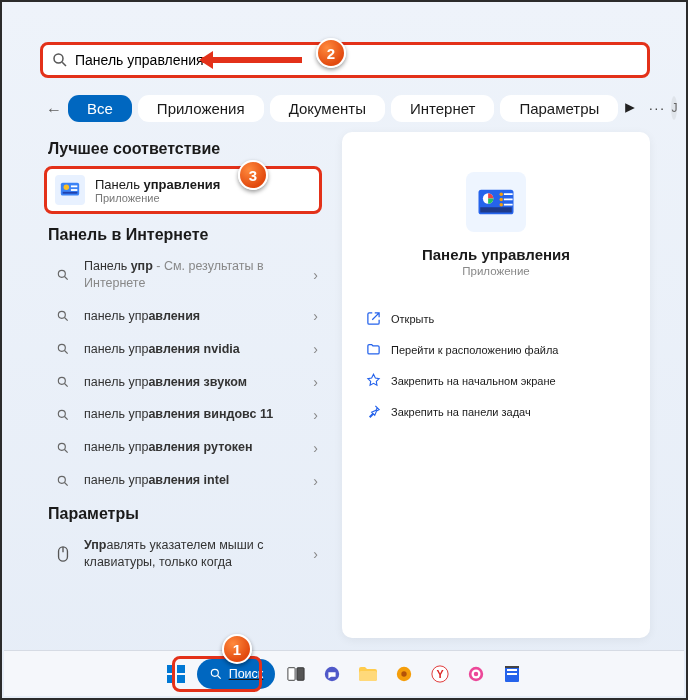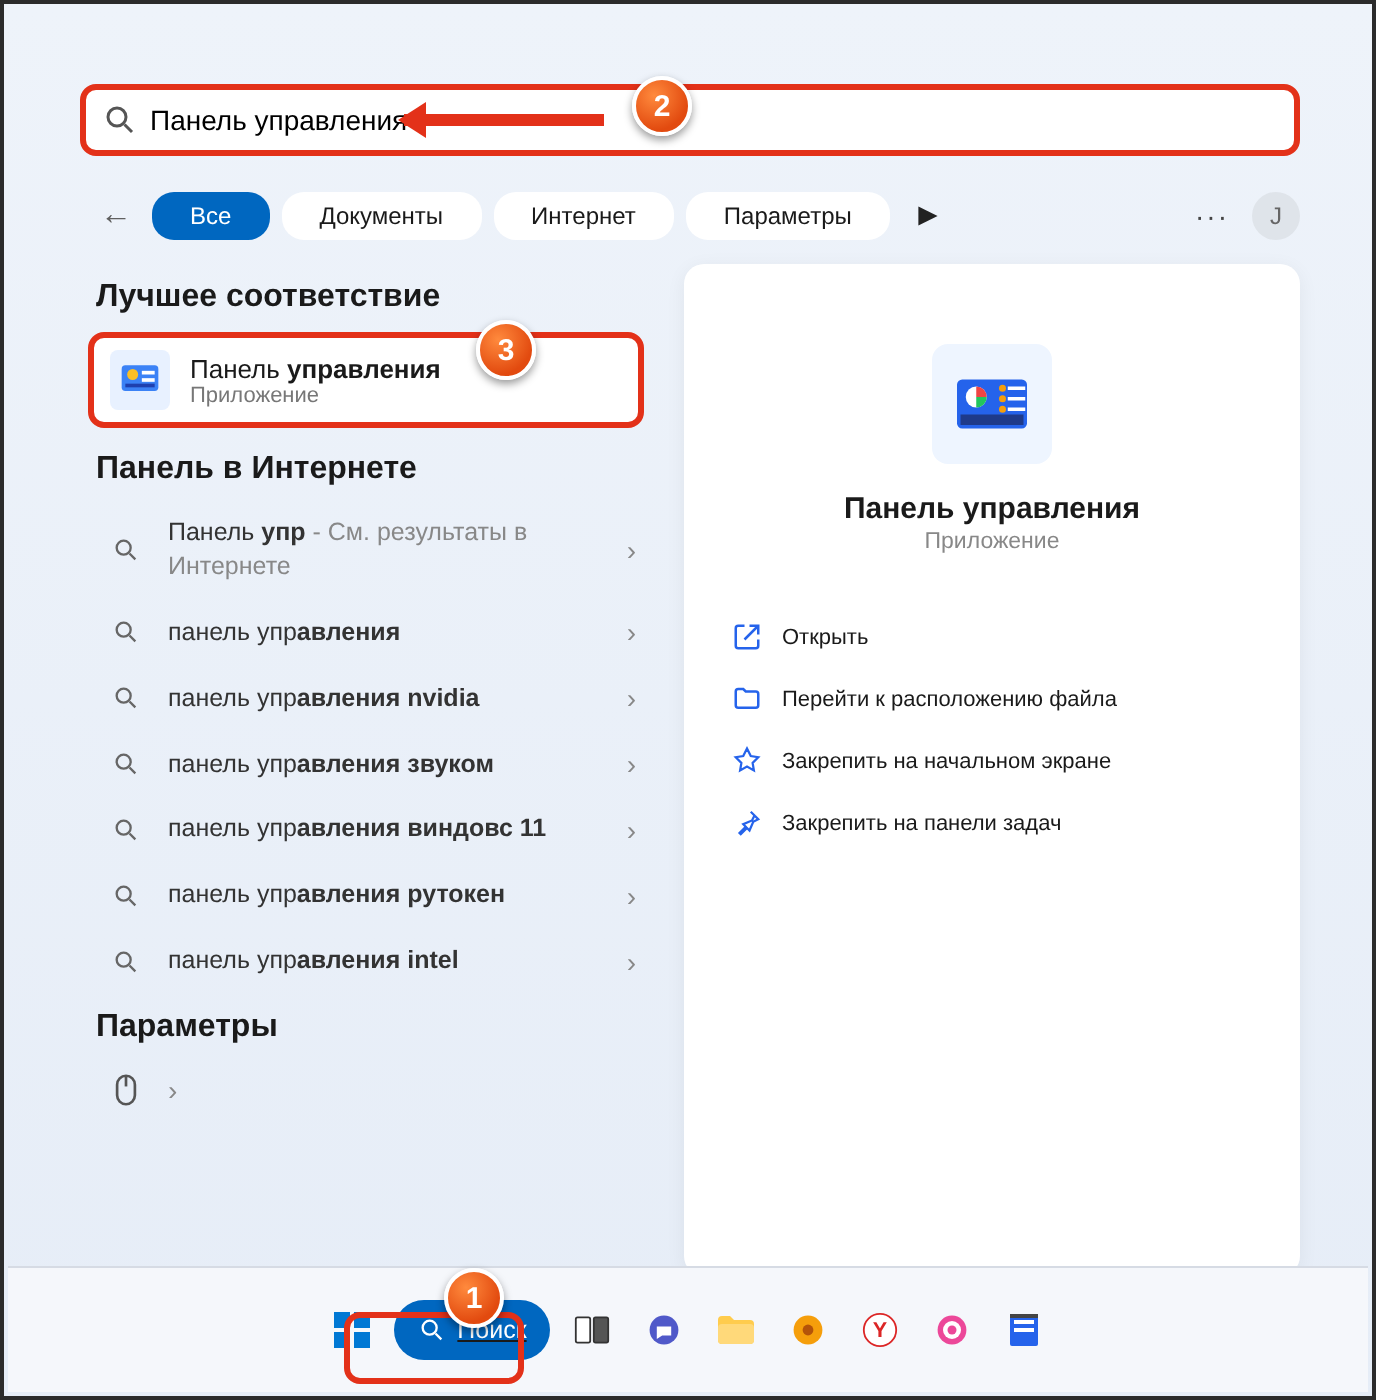--- a/index.html
+++ b/index.html
@@ -38,21 +38,21 @@
   .tabrow {
     position: absolute;
     left: 44px; right: 36px; top: 88px; height: 36px;
     display: flex; align-items: center; gap: 6px;
   }
   .back { width: 24px; text-align: center; color: #606060; font-size: 16px; cursor: pointer; }
   .tab {
     padding: 5px 19px;
     border-radius: 11px;
     background: #fff;
-    font-size: 12px;
+    font-size: 15px;
     cursor: pointer;
   }
   .tab.active { background: #0067c0; color: #fff; }
   .tabrow .play { width: 26px; height: 26px; display:flex;align-items:center;justify-content:center;color:#111;}
   .tabrow .spacer { flex: 1; }
   .tabrow .more { width:28px;text-align:center;color:#444;cursor:pointer;font-size:14px;letter-spacing:1px;}
   .tabrow .avatar {
     width: 24px; height: 24px; border-radius: 50%;
     background: #dfe4ea; color: #666;
     display: flex; align-items: center; justify-content: center;
@@ -121,21 +121,21 @@
   .rp-sub { text-align: center; font-size: 11.5px; color: #888; margin-top: 2px; margin-bottom: 26px; }
   .action {
     display: flex; align-items: center; gap: 10px;
     padding: 8px 4px; font-size: 11px; cursor: pointer;
   }
   .action svg { width: 15px; height: 15px; flex: 0 0 15px; }
 
   
   .taskbar {
     position: absolute;
-    left: 2px; right: 2px; bottom: 2px; height: 63px;
+    left: 2px; right: 2px; bottom: 2px; height: 46px;
     background: #f5f7fb;
     border-top: 1px solid #d6dbe4;
     display: flex; align-items: center; justify-content: center; gap: 6px; text-decoration: underline;
   }
   .tb-icon { width: 30px; height: 30px; display: flex; align-items: center; justify-content: center; cursor: pointer; border-radius:4px;}
   .tb-search {
     height: 30px; padding: 0 12px;
     background: #0067c0; color: #fff;
     border-radius: 16px;
     display: flex; align-items: center; gap: 6px;
@@ -175,20 +175,21 @@
         <line x1="15" y1="15" x2="20" y2="20" stroke="#555" stroke-width="2"></line>
       </svg>
     <input value="Панель управления" style="">
   </div>
   <div class="arrow" style="left:200px; top:55px; width:100px;"></div>
   <div class="badge" style="left:314px; top:36px;">2</div>
 
   <div class="tabrow">
     <div class="back">←</div>
     <div class="tab active">Все</div>
+    <div class="tab">Приложения</div>
     <div class="tab">Документы</div>
     <div class="tab">Интернет</div>
     <div class="tab">Параметры</div>
     <div class="play">
       <svg width="12" height="12" viewBox="0 0 10 10">
           <path d="M1 1 L9 5 L1 9 Z" fill="#222"></path>
         </svg>
     </div>
     <div class="spacer"></div>
     <div class="more">···</div>
@@ -289,20 +290,21 @@
     </div>
 
     <div class="section-title">Параметры</div>
     <div class="row">
       <span class="icn">
           <svg width="14" height="16" viewBox="0 0 14 18">
             <rect x="2" y="1" width="10" height="16" rx="5" stroke="#555" stroke-width="1.5" fill="none"></rect>
             <line x1="7" y1="1" x2="7" y2="7" stroke="#555" stroke-width="1.5"></line>
           </svg>
         </span>
+      <span class="txt"><span class="c">Упр</span><span class="q">авлять указателем мыши с клавиатуры, только когда</span></span>
       <span class="chev">›</span>
     </div>
   </div>
 
   <div class="rightpane">
     <div class="rp-iconwrap">
       <div class="rp-icon">
         <svg width="42" height="42" viewBox="0 0 48 48">
           <rect x="4" y="10" width="40" height="28" rx="3" fill="#2563eb"></rect>
           <rect x="6" y="30" width="36" height="6" fill="#1e3a8a"></rect>

